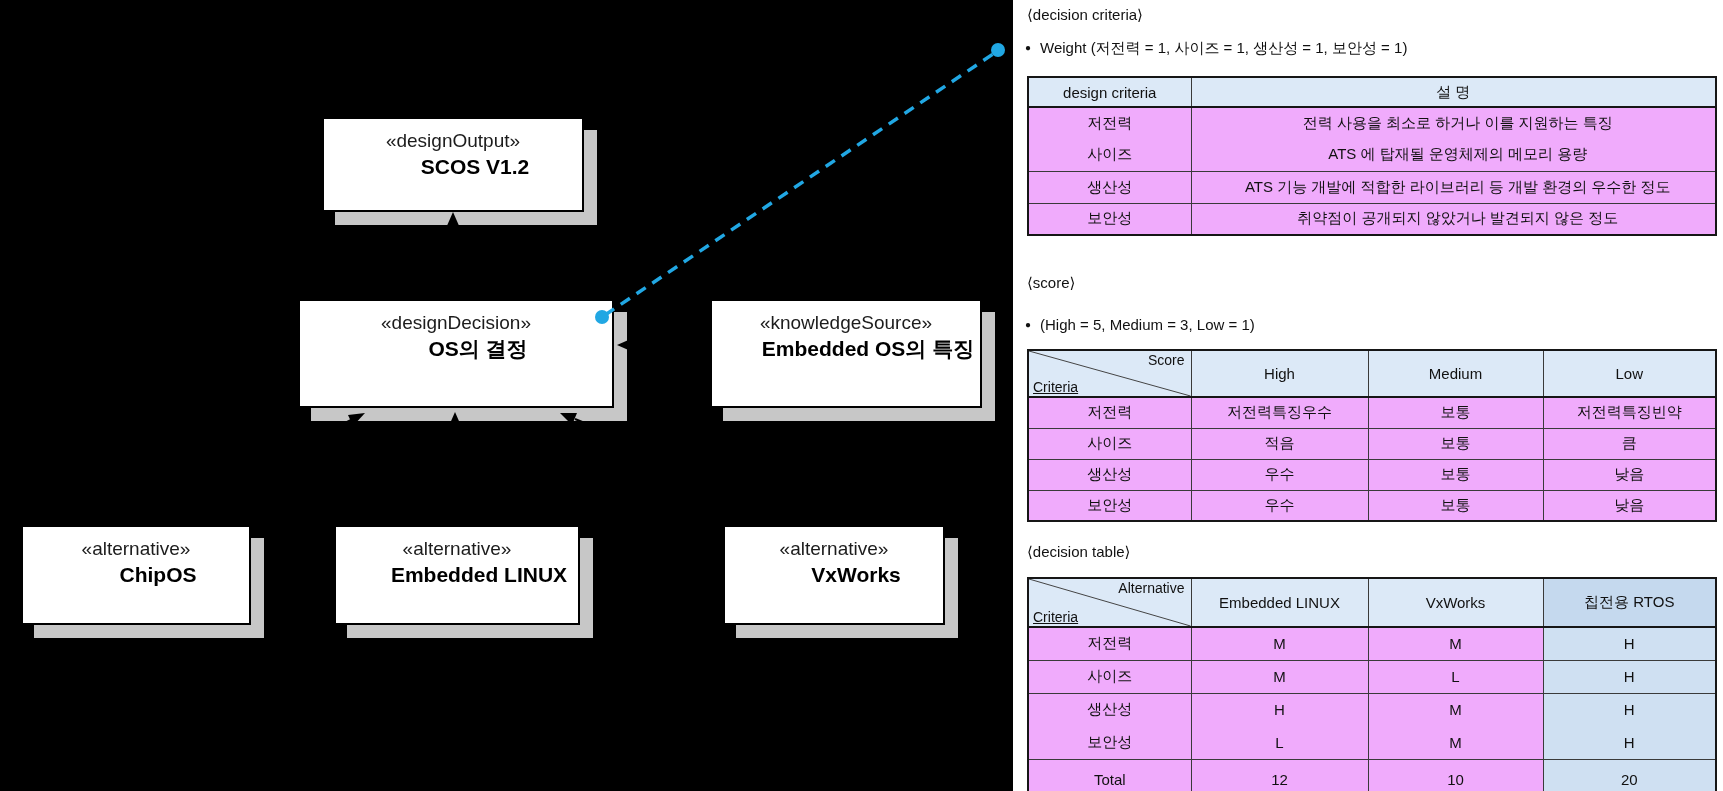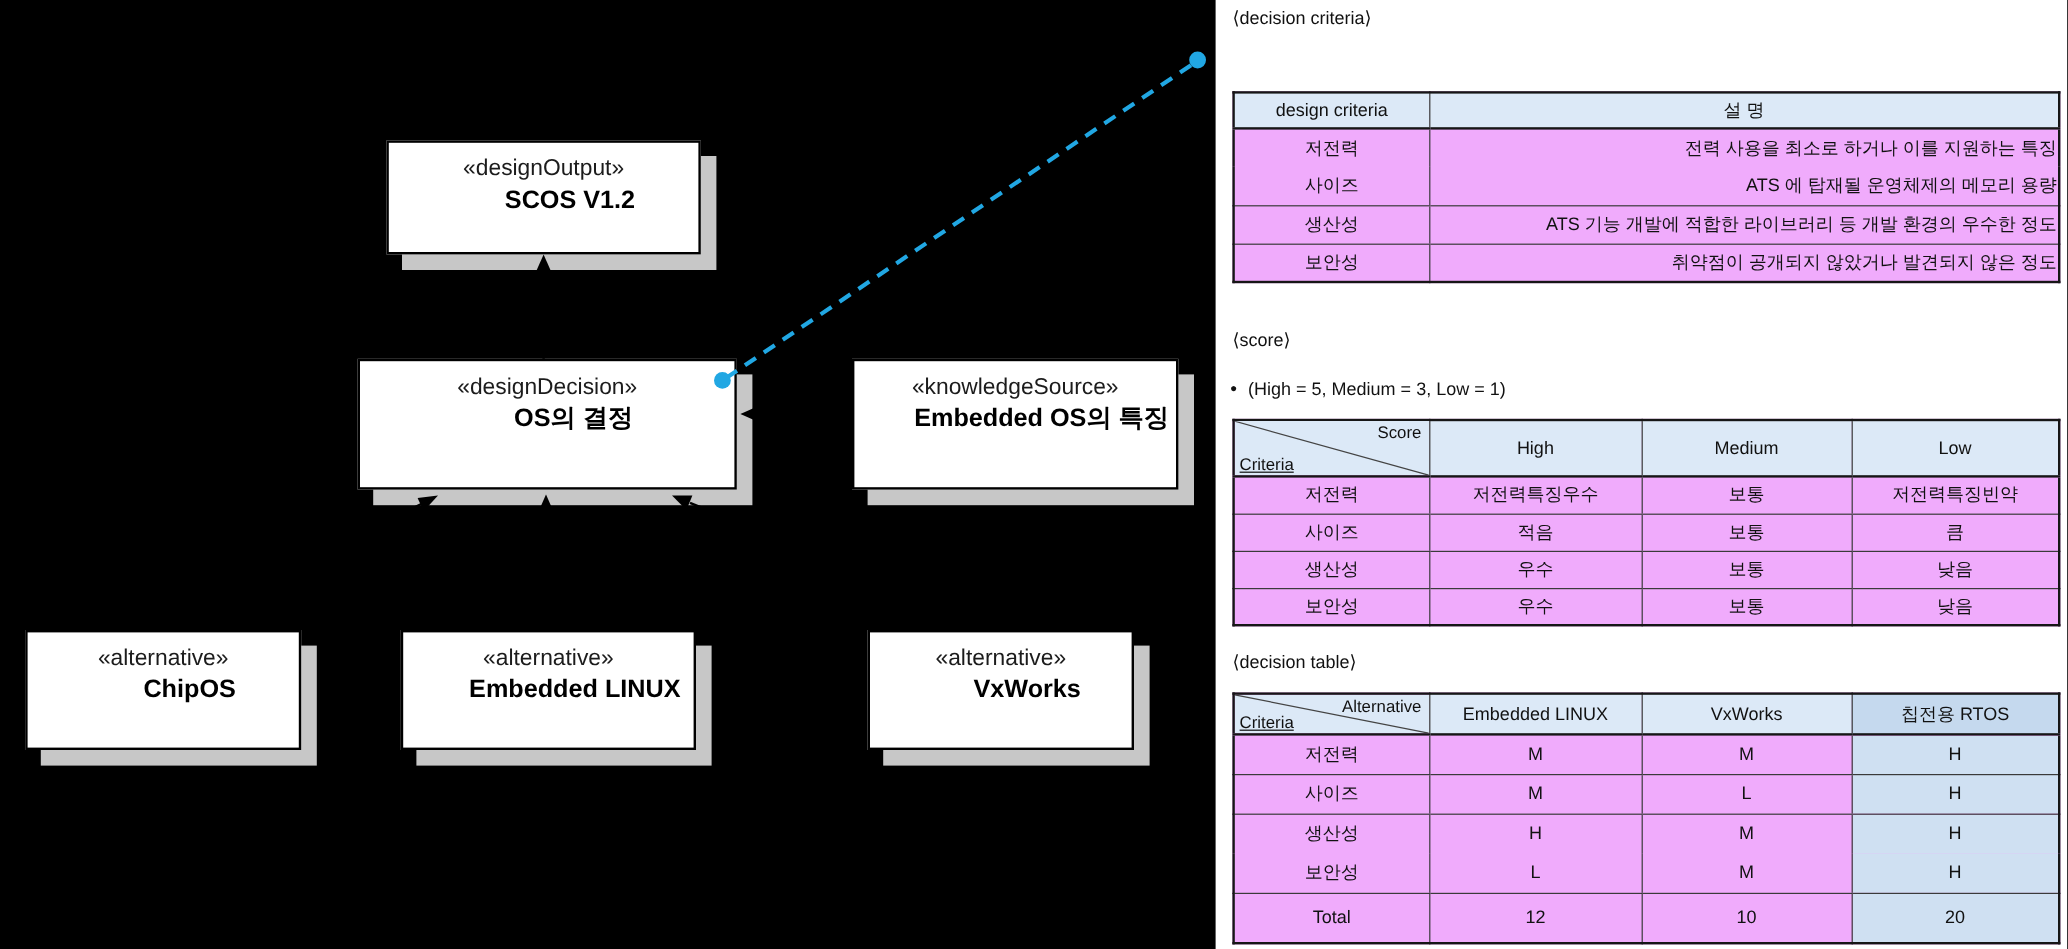--- a/index.html
+++ b/index.html
@@ -33,23 +33,23 @@
                background:#f0abfc;font-size:15px;color:#111;}
   #criteria-table{top:76px;} #score-table{top:349px;} #decision-table{top:577px;}
   .panel table{border:2px solid #161616;}
   .panel th{background:var(--th-bg,#dce9f7);font-weight:normal;border-bottom:2px solid #161616;}
   .panel th+th, .panel td+td{border-left:1.4px solid #3a3a3a;}
   .panel td{border-bottom:1.2px solid #3a3a3a;text-align:center;white-space:nowrap;overflow:hidden;}
   .panel tr.nosep td{border-bottom:none;}
   .panel tbody tr:last-child td{border-bottom:none;}
   #criteria-table thead tr{height:30px;} #criteria-table tbody tr{height:32px;}
   #score-table thead tr{height:47px;}   #score-table tbody tr{height:31px;}
-  #decision-table thead tr{height:34px;}#decision-table tbody tr{height:33px;}
+  #decision-table thead tr{height:49px;}#decision-table tbody tr{height:33px;}
   #decision-table tbody tr:last-child{height:42px;}
-  td.desc{text-align:right;padding-left:10px;}
+  td.desc{text-align:center;padding-left:10px;}
   th.hlh{background:var(--hl-h-bg,#c5d9ee);}
   td.hl{background:var(--hl-bg,#cfe0f2);}
   th.diag{position:relative;padding:0;}
   .diag .ct{position:absolute;top:1px;right:6px;font-size:14px;}
   .diag .cb{position:absolute;bottom:1px;left:4px;font-size:14px;text-decoration:underline;}
   .dline{position:absolute;left:0;top:0;width:100%;height:100%;}
   .dline line{stroke:#444;stroke-width:1;}
 </style>
 </head>
 <body>
@@ -108,20 +108,23 @@
       <line class="ann-line" x1="605" y1="315" x2="996" y2="52"></line>
       <circle class="ann-dot" cx="602" cy="317" r="7"></circle>
       <circle class="ann-dot" cx="998" cy="50" r="7"></circle>
     </svg>
   </div>
 
   <div class="panel">
 
     <div class="sec-title" id="t-criteria">⟨decision criteria⟩</div>
 
+    <div class="bullet" id="b-weight">
+      <span class="dot">●</span><span>Weight (저전력 = 1, 사이즈 = 1, 생산성 = 1, 보안성 = 1)</span>
+    </div>
 
     <table id="criteria-table">
       <colgroup>
           <col style="width:163px">
           <col style="width:525px">
         </colgroup>
     <thead>
           <tr>
             <th>design criteria</th>
             <th>설  명</th>

